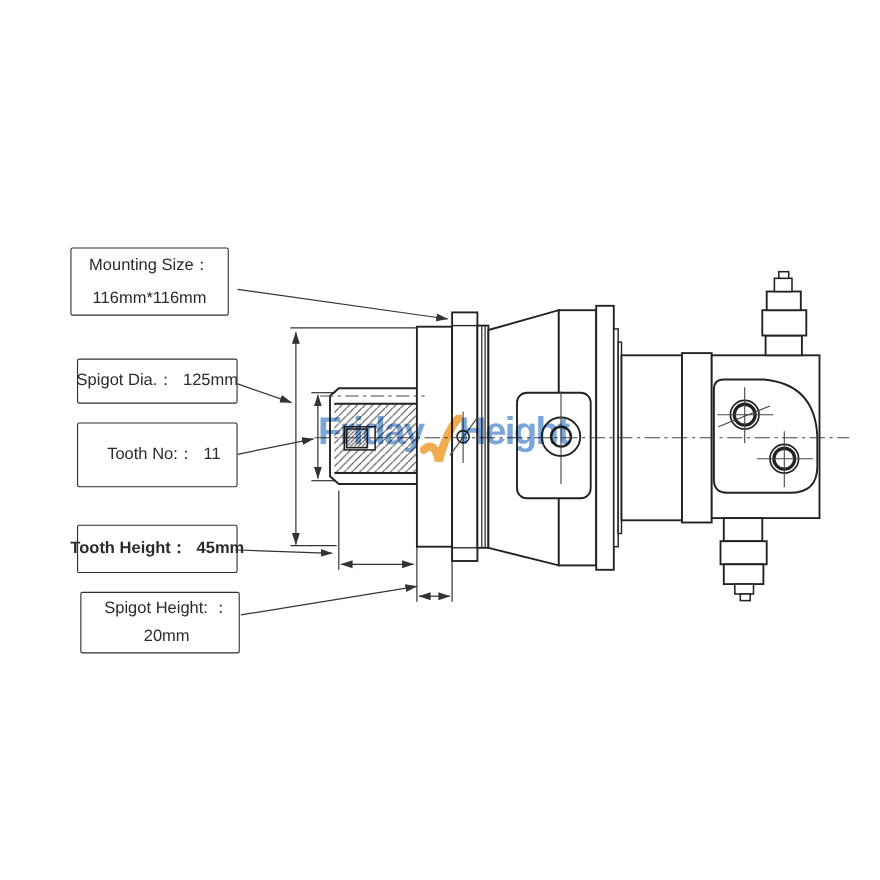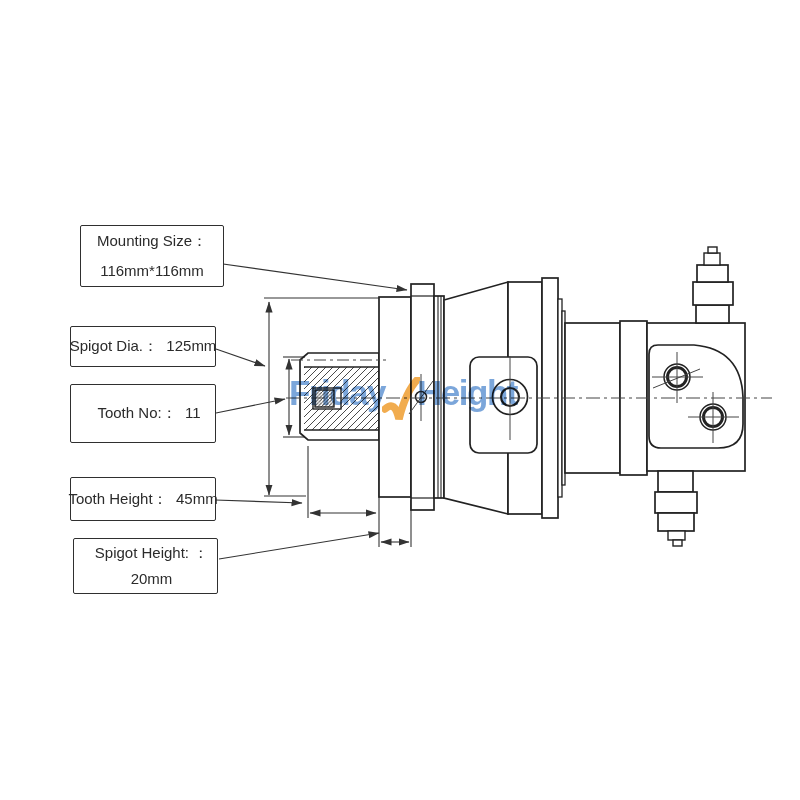--- a/index.html
+++ b/index.html
@@ -139,34 +139,34 @@
   </svg>
 
   <div class="watermark">
     <span>Friday</span>
     <svg class="swoosh" width="38" height="50" viewBox="0 0 38 50">
       <path d="M3,32 C10,26 14,29 17,42 C22,22 29,9 36,2" fill="none" stroke="#F0A33C" stroke-width="7.5" stroke-linecap="round"></path>
     </svg>
     <span>Height</span>
   </div>
 
-  <div class="callout" style="left:80px;top:225px;width:144px;height:62px;gap:8px;">
+  <div class="callout" style="left:64px;top:225px;width:144px;height:62px;gap:8px;">
     <span>Mounting Size：</span>
     <span>116mm*116mm</span>
   </div>
 
   <div class="callout" style="left:70px;top:326px;width:146px;height:41px;">
     <span>Spigot Dia.：  125mm</span>
   </div>
 
   <div class="callout" style="left:70px;top:384px;width:146px;height:59px;gap:2px;padding-left:12px;">
     <span>Tooth No:：  11</span>
   </div>
 
-  <div class="callout" style="left:70px;top:477px;width:146px;height:44px;">
+  <div class="callout" style="left:70px;top:477px;width:146px;height:44px;font-weight:bold;">
     <span>Tooth Height：  45mm</span>
   </div>
 
   <div class="callout" style="left:73px;top:538px;width:145px;height:56px;gap:4px;padding-left:12px;">
     <span>Spigot Height: ：</span>
     <span>20mm</span>
   </div>
 
 </div>
 

